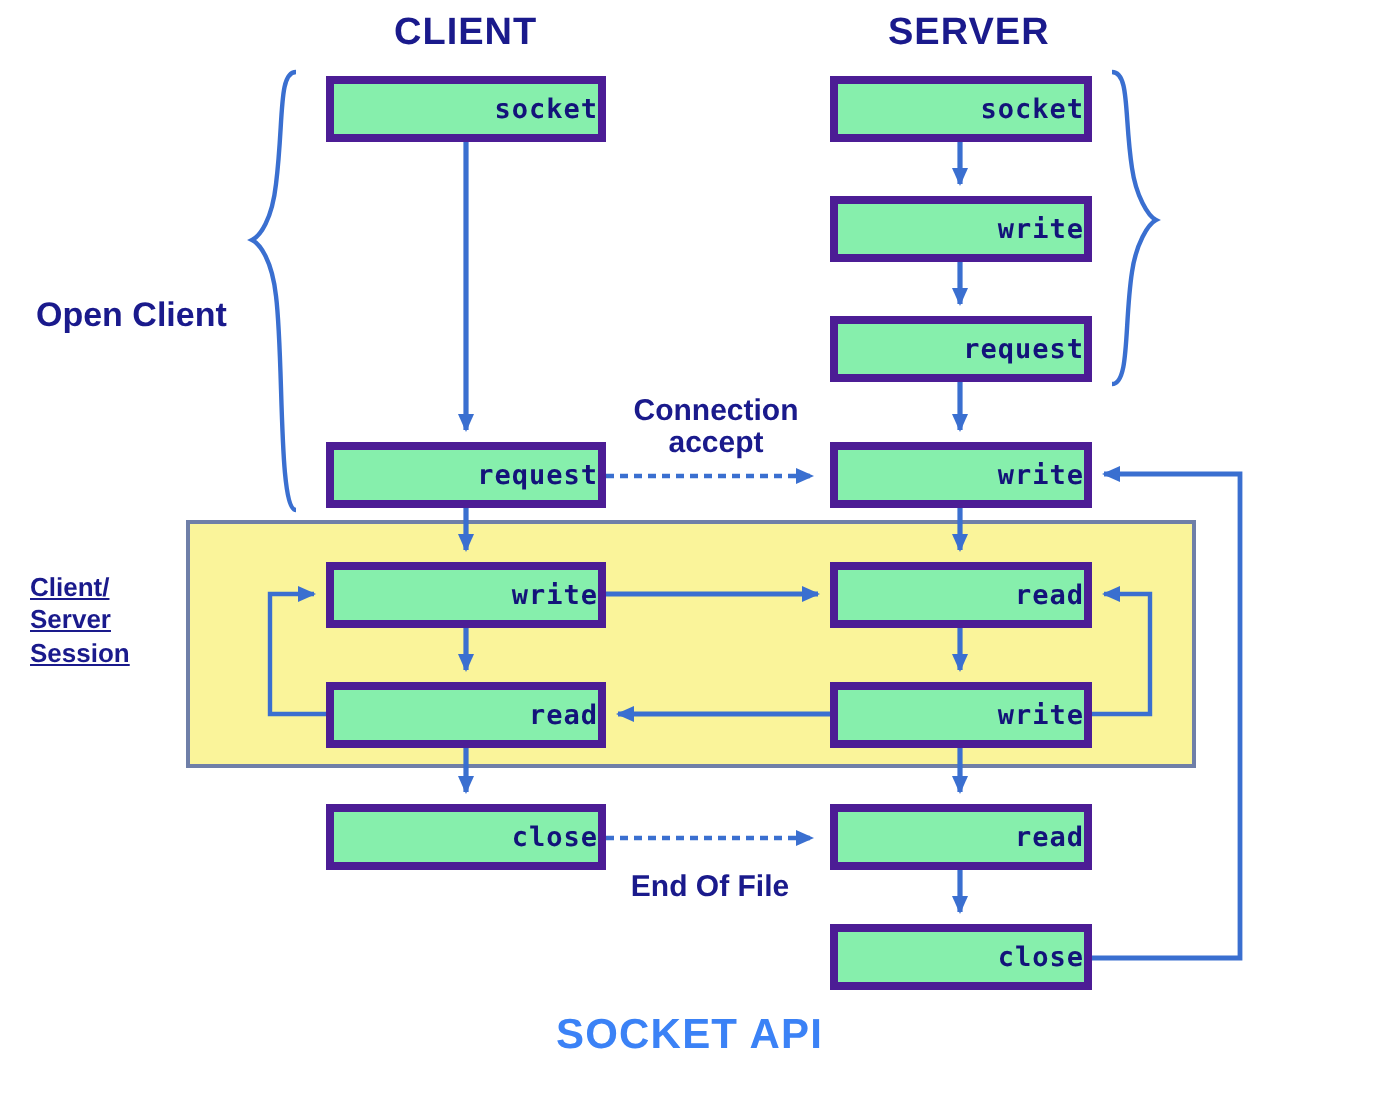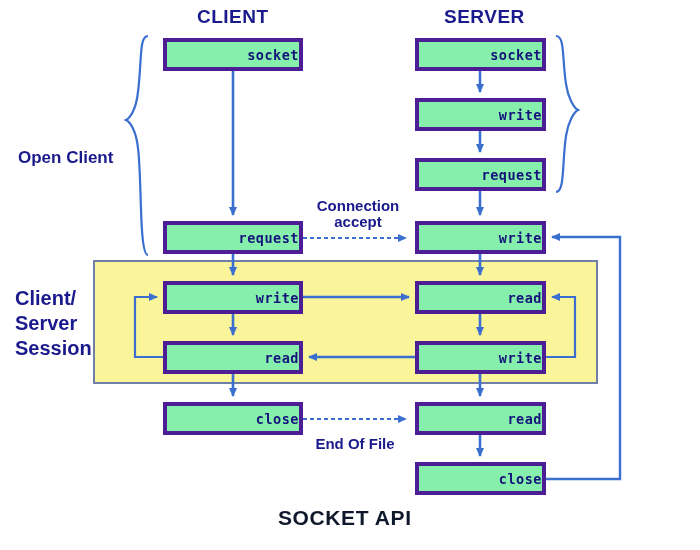--- a/index.html
+++ b/index.html
@@ -33,23 +33,23 @@
   .lbl{
     position:absolute;
     color:#1a1a8c;
     font-weight:bold;
     z-index:4;
     white-space:pre-line;
   }
   .col-head{font-size:19px;letter-spacing:0.5px;}
   .brace-lbl{font-size:17px;}
   .edge-lbl{font-size:15px;line-height:1.05em;text-align:center;}
-  .session-lbl{font-size:20px;line-height:1.25em;}
+  .session-lbl{font-size:13px;line-height:1.25em;text-decoration:underline;}
   .footer{
-    font-size:21px;letter-spacing:0.6px;color:#0f172a;
+    font-size:21px;letter-spacing:0.6px;color:#3b82f6;
   }
 </style>
 </head>
 <body>
 
 <div id="stage">
 
   <svg id="wires" viewBox="0 0 700 550" xmlns="http://www.w3.org/2000/svg">
     <defs>
       <marker id="ah" markerWidth="9" markerHeight="8" refX="8" refY="4" orient="auto" markerUnits="userSpaceOnUse">

